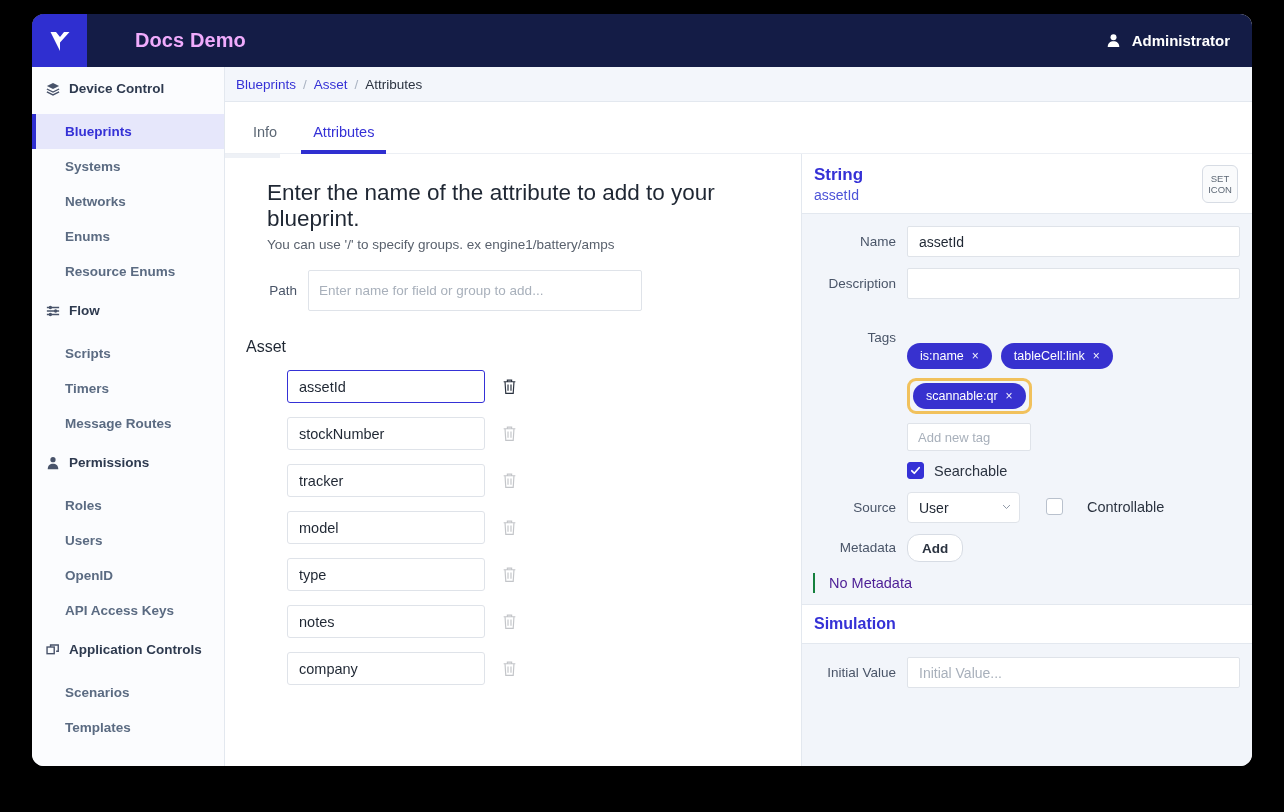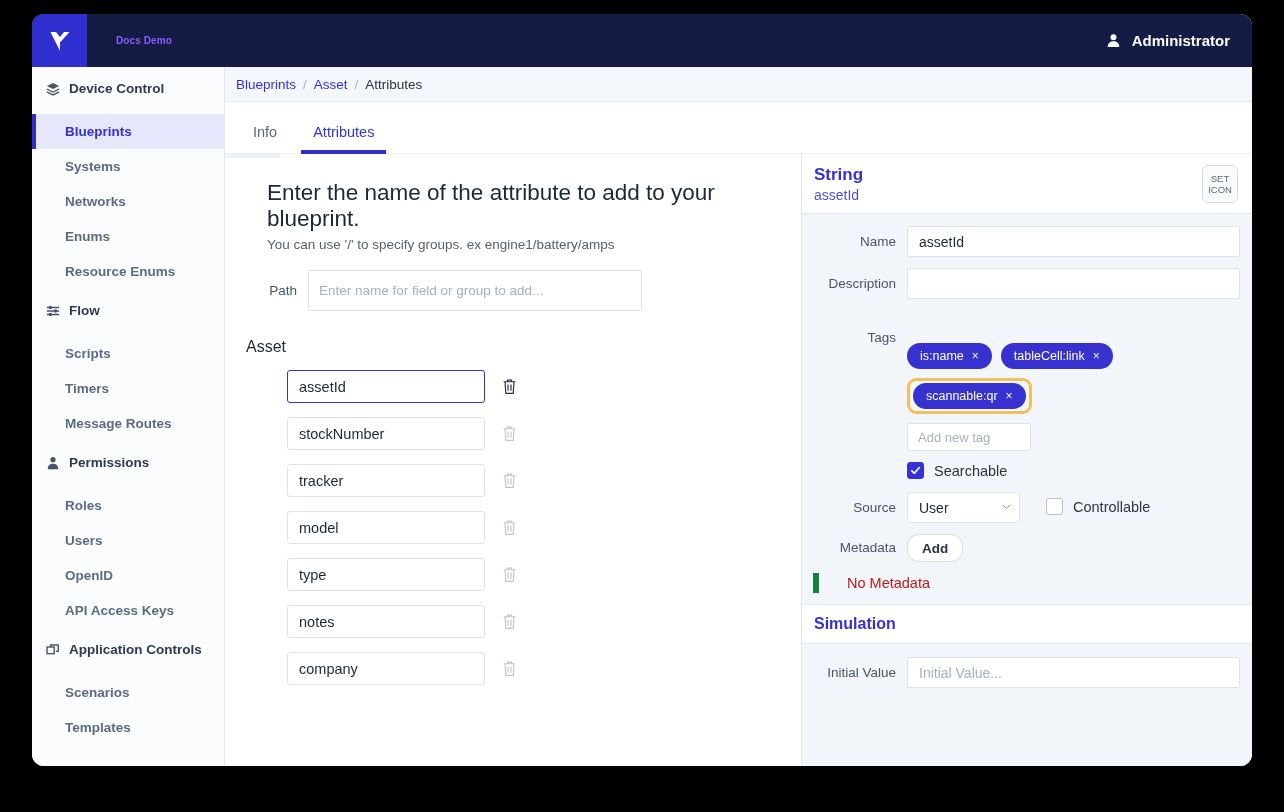--- a/index.html
+++ b/index.html
@@ -34,24 +34,24 @@
     position: relative;
   }
   .logo-box {
     width: 55px; height: 53px;
     background: #2f2fd0;
     display: flex; align-items: center; justify-content: center;
     flex: 0 0 auto;
   }
   .logo-glyph { width: 26px; height: 26px; display:block; }
   .app-title {
-    color: #8b5cf6;
-    font-size: 10px;
+    color: #f0abfc;
+    font-size: 20px;
     font-weight: bold;
-    margin-left: 29px;
+    margin-left: 48px;
     letter-spacing: .1px;
   }
   .topbar-right {
     position: absolute;
     right: 22px; top: 0; height: 53px;
     display: flex; align-items: center; gap: 11px;
   }
   .user-icon { width: 15px; height: 15px; display:block; }
   .user-name { color:#fff; font-size: 15px; font-weight: bold; }
 
@@ -330,40 +330,40 @@
     color: #1f2733;
     font-family: "Liberation Sans", sans-serif;
     appearance: none;
     outline: none;
     cursor: pointer;
   }
   .chev {
     position: absolute; right: 9px; top: 12px;
     width: 9px; height: 6px; pointer-events: none;
   }
-  .inline-check { display: flex; align-items: center; gap: 10px; margin-left: 26px; padding-top: 6px; }
+  .inline-check { display: flex; align-items: center; gap: 24px; margin-left: 26px; padding-top: 6px; }
 
   .btn-add {
     height: 28px;
     padding: 0 14px;
     border: 1px solid #d7dce4;
     border-radius: 12px;
     background: #fff;
     font-size: 13.5px;
     font-weight: bold;
     color: #2b3340;
     cursor: pointer;
     font-family: "Liberation Sans", sans-serif;
   }
   .no-meta {
     margin: 6px 0 11px 11px;
-    padding-left: 28px;
-    border-left: 6px solid #15803d;
+    padding-left: 14px;
+    border-left: 2px solid #15803d;
     font-size: 14.5px;
-    color: #b91c1c;
+    color: #4c1d95;
     line-height: 20px;
   }
   .sim-header {
     background: #ffffff;
     border-top: 1px solid #e3e8ef;
     border-bottom: 1px solid #e3e8ef;
     padding: 10px 0 10px 12px;
     font-size: 16px;
     font-weight: bold;
     color: #3531d6;

